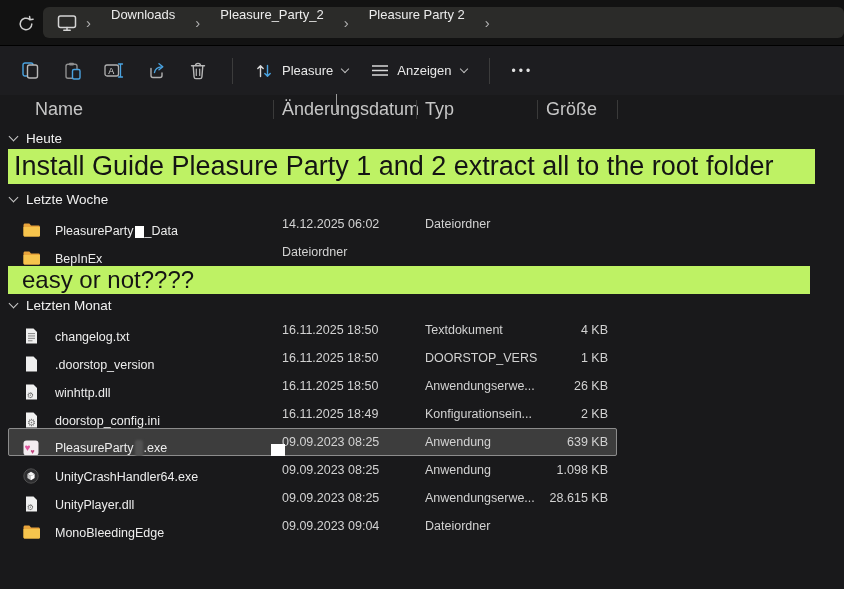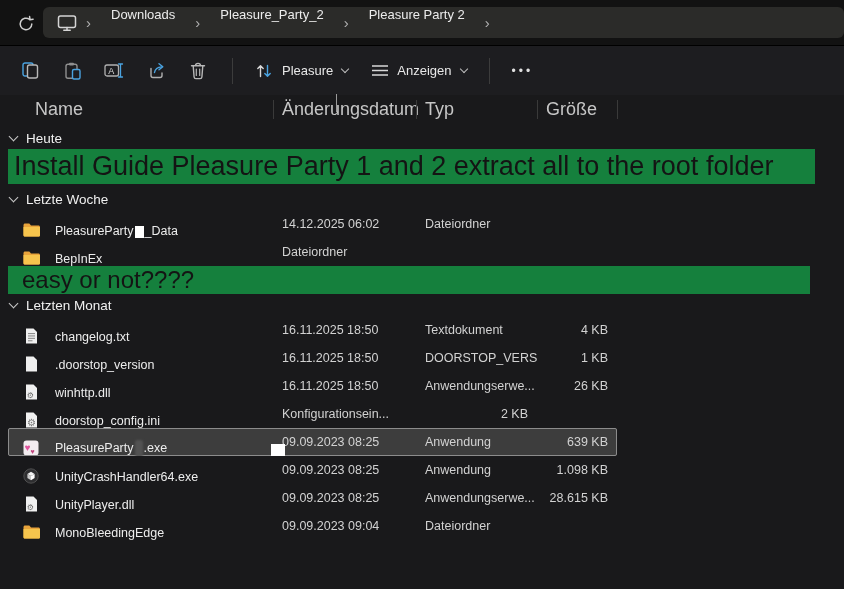--- a/index.html
+++ b/index.html
@@ -32,21 +32,21 @@
   .sort-caret .chev-dn { border-color:#9a9a9a; }
 
   
   .filelist { position:absolute; top:123px; left:0; width:844px; }
   .group-hdr { height:22px; display:flex; align-items:center; gap:9px; padding-left:10px; cursor:pointer; }
   .group-hdr.first { height:26px; padding-top:4px; }
   .group-hdr .glabel { color:#f0f0f0; font-size:13.5px; }
   .gchev { width:7px; height:7px; border-right:1.4px solid #c8c8c8; border-bottom:1.4px solid #c8c8c8; transform:rotate(45deg); margin-top:-4px; flex:0 0 auto; }
   .mt4 { margin-top:4px; }
 
-  .banner { background:#15803d; color:#141414; margin-left:8px; overflow:hidden; white-space:nowrap; }
+  .banner { background:#bef264; color:#141414; margin-left:8px; overflow:hidden; white-space:nowrap; }
   .banner.b1 { width:807px; height:35px; font-size:27px; line-height:34px; padding-left:6px; }
   .banner.b2 { width:802px; height:28px; font-size:24px; line-height:27px; padding-left:14px; }
 
   .frow { position:relative; display:grid; grid-template-columns:265px 143px 121px 80px; width:609px; height:28px; margin-left:8px; cursor:pointer; border-radius:2px; }
   .frow.selected { background:#3d3d3d; outline:1px solid #8c8c8c; outline-offset:-1px; }
   .cell { display:flex; align-items:center; font-size:12.5px; color:#d2d2d2; overflow:hidden; white-space:nowrap; }
   .cell.cname { padding-left:14px; gap:15px; color:#ededed;align-items:flex-end; }
   .cell.cdate, .cell.ctype { padding-left:9px; }
   .cell.csize { justify-content:flex-end; padding-right:9px; }
   .fico { width:18px; height:17px; display:flex; align-items:center; justify-content:center; flex:0 0 auto; }
@@ -267,20 +267,21 @@
           <span class="fico">
             <svg width="13" height="16" viewBox="0 0 13 16">
               <path d="M1 0.5h7.5L12 4v11.5H1z" fill="#f0f0f0"></path>
               <text x="2" y="13.9" font-size="10" fill="#7a7a7a">⚙</text>
             </svg>
           </span>
           <span class="fname">
             <span>doorstop_config.ini</span>
           </span>
         </div>
+        <div class="cell cdate">16.11.2025 18:49</div>
         <div class="cell ctype">Konfigurationsein...</div>
         <div class="cell csize">2 KB</div>
       </div>
     </div>
 
   <div>
       <div class="frow selected">
         <div class="cell cname">
           <span class="fico">
             <svg width="16" height="16" viewBox="0 0 16 16">

